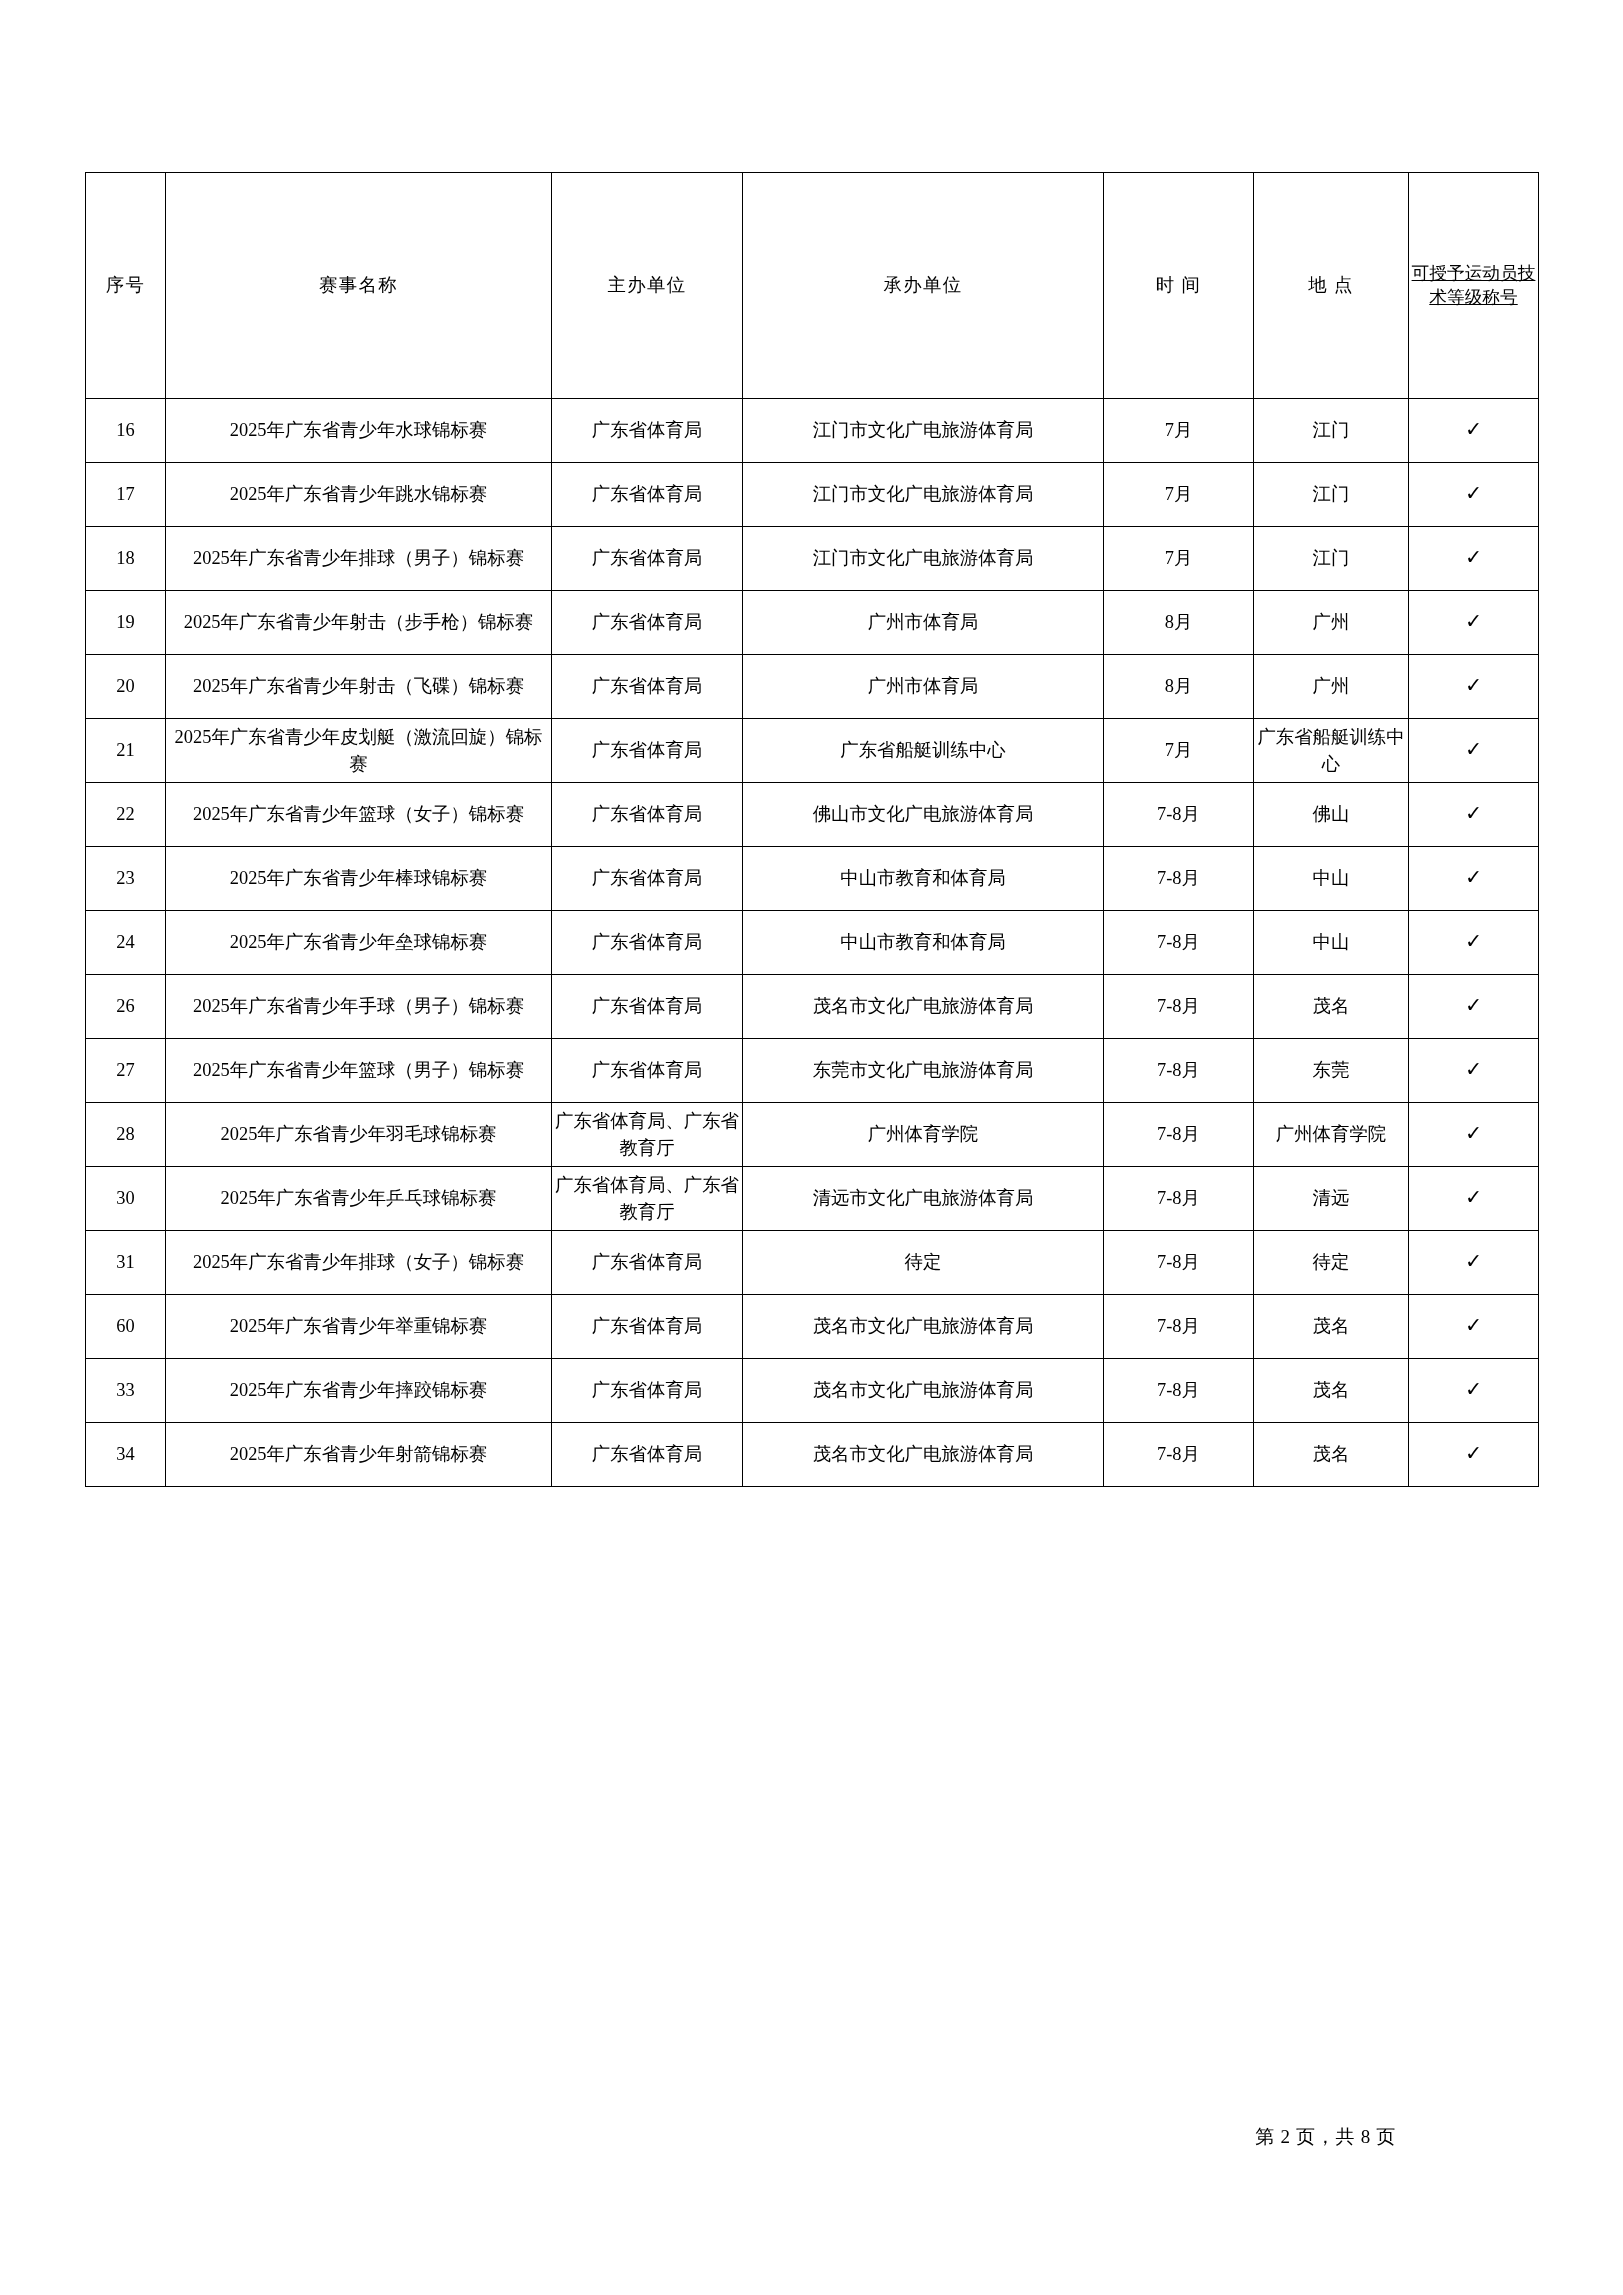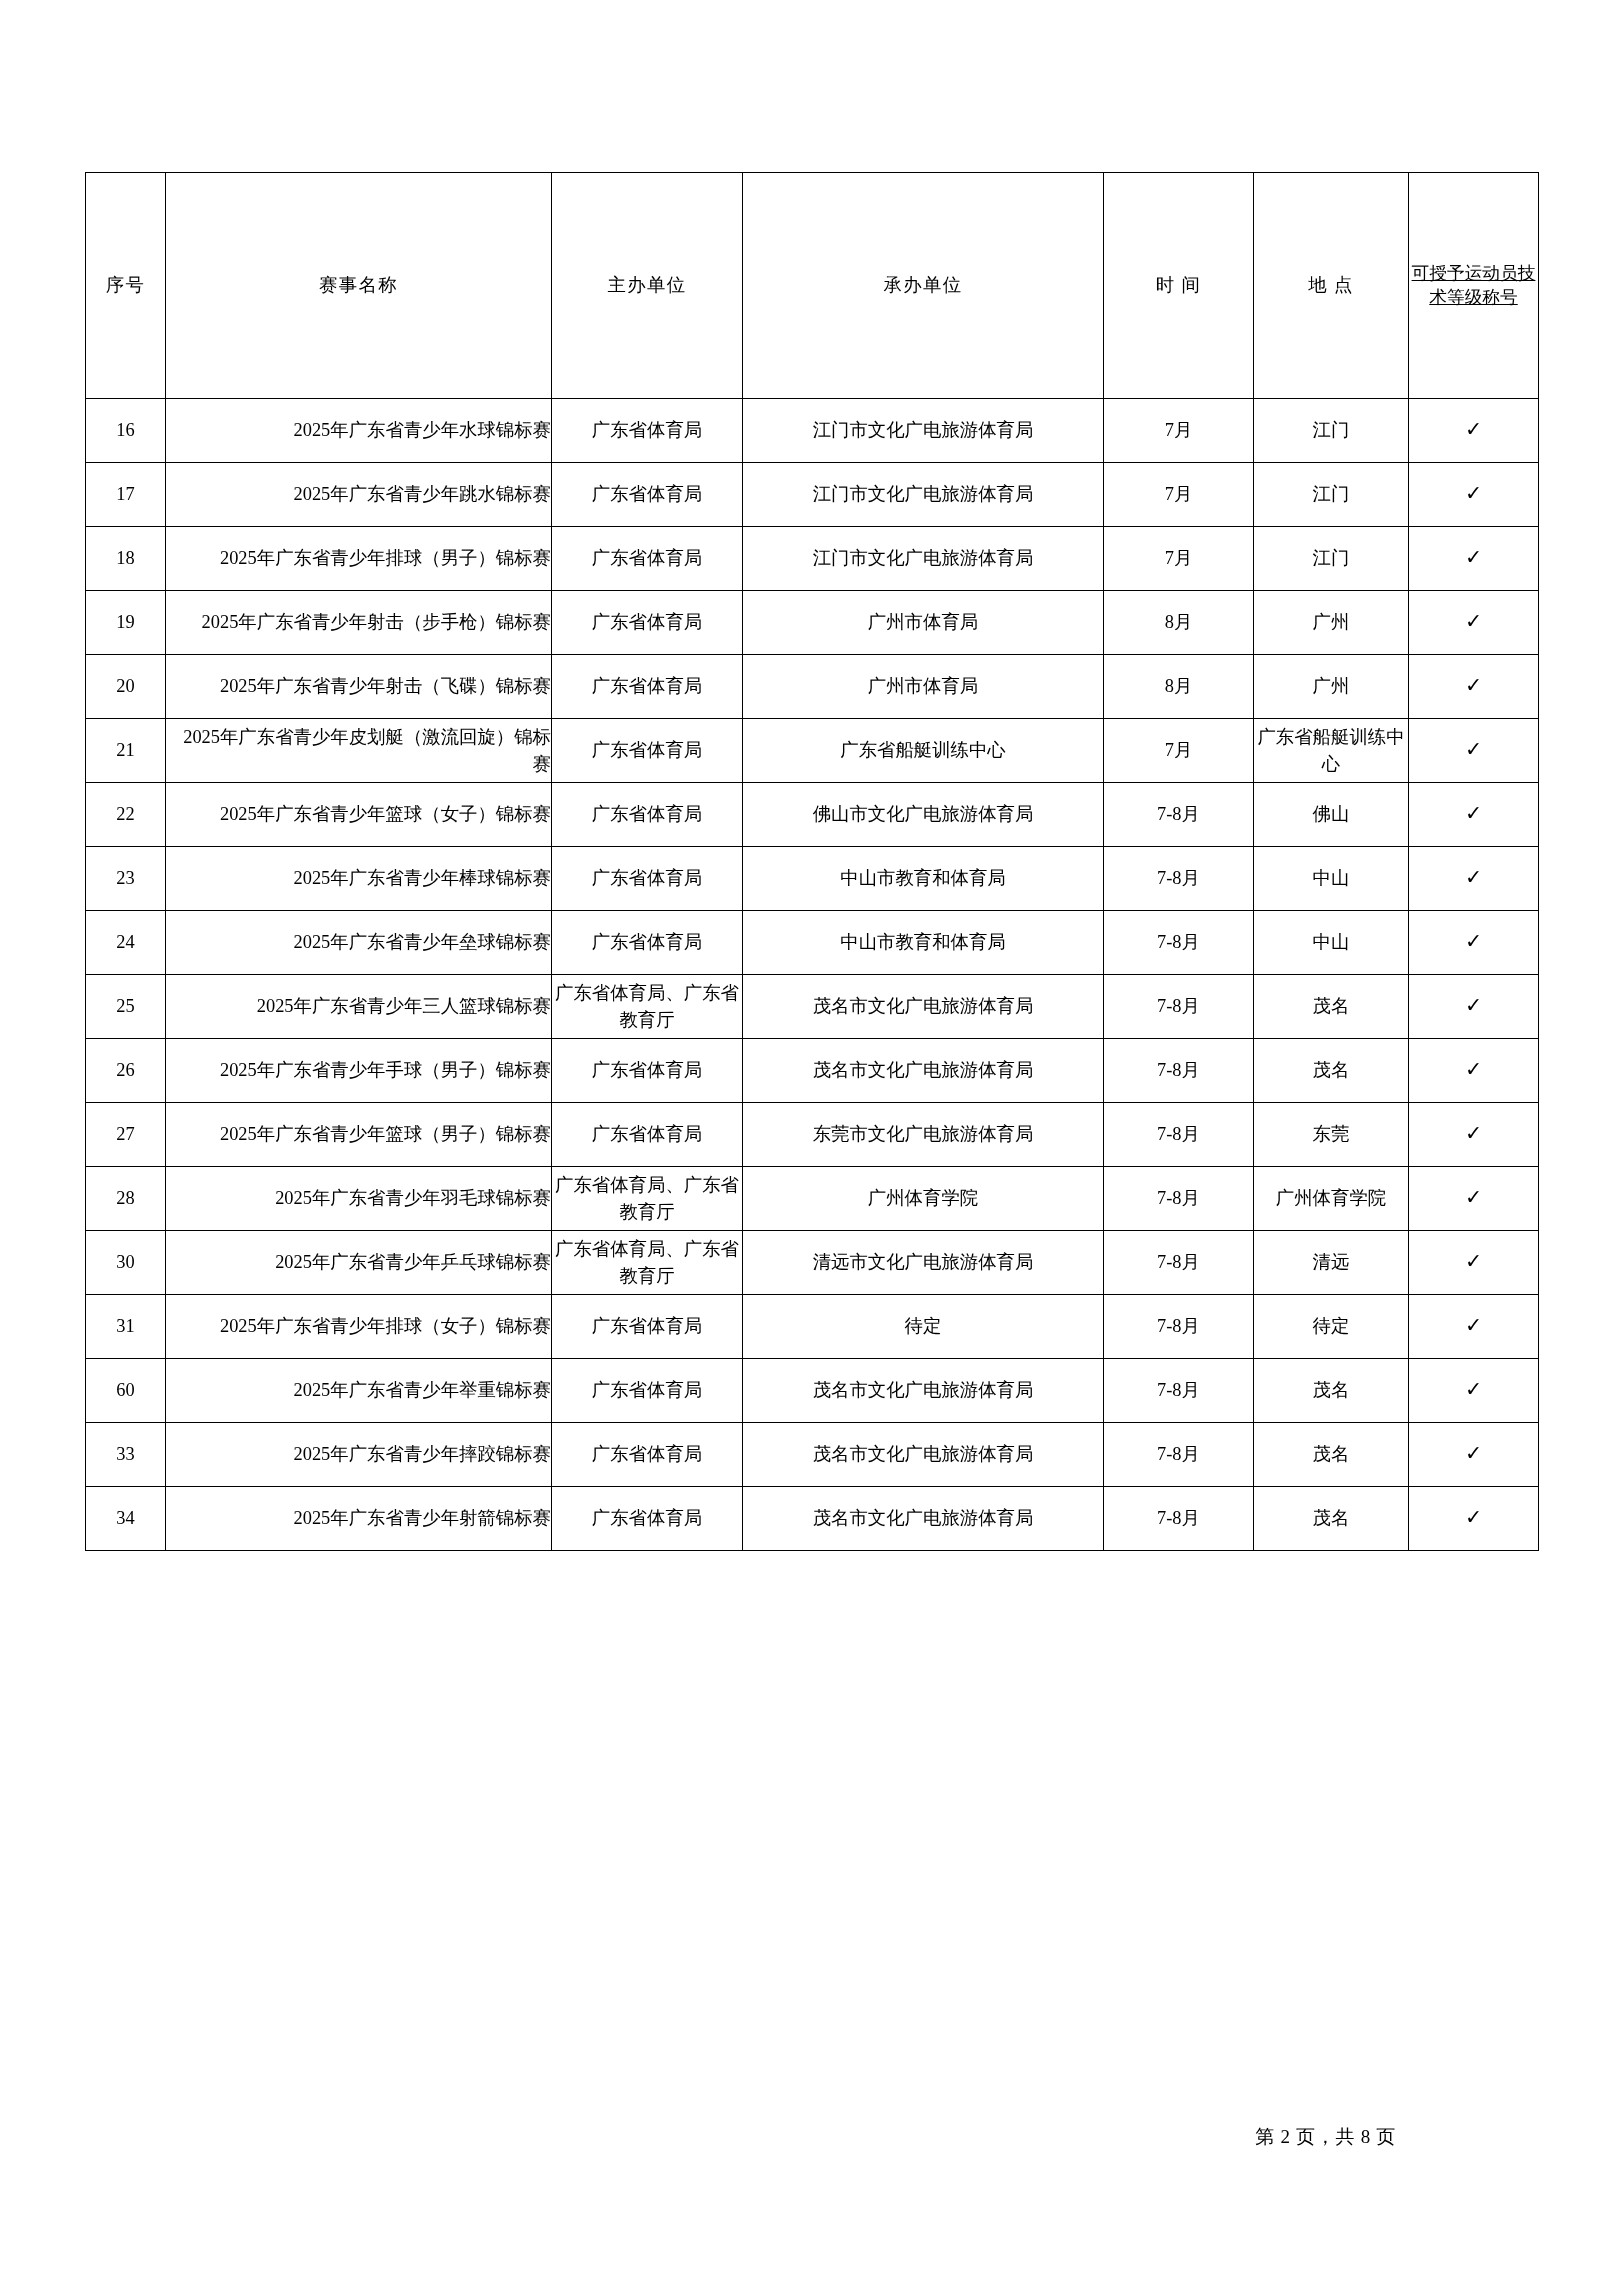--- a/index.html
+++ b/index.html
@@ -65,21 +65,21 @@
     text-decoration: underline;
   }
   td {
     height: 63px;
   }
   td.no {
     text-align: center;
     font-size: 18.4px;
   }
   td.name {
-    text-align: right;
+    text-align: center;
     padding: 4.1px 5.5px 4.1px 6.8px;
     font-size: 18.4px;
     line-height: 1.5;
   }
   td.host, td.org, td.time, td.place {
     text-align: center;
     font-size: 18.4px;
     line-height: 1.45;
     padding: 2.7px 4.1px;
   }
@@ -219,29 +219,20 @@
           <tr>
             <td class="no">24</td>
             <td class="name">2025年广东省青少年垒球锦标赛</td>
             <td class="host">广东省体育局</td>
             <td class="org">中山市教育和体育局</td>
             <td class="time">7-8月</td>
             <td class="place">中山</td>
             <td class="grade"><span class="check">✓</span></td>
           </tr>
           <tr>
-            <td class="no">25</td>
-            <td class="name">2025年广东省青少年三人篮球锦标赛</td>
-            <td class="host">广东省体育局、广东省教育厅</td>
-            <td class="org">茂名市文化广电旅游体育局</td>
-            <td class="time">7-8月</td>
-            <td class="place">茂名</td>
-            <td class="grade"><span class="check">✓</span></td>
-          </tr>
-          <tr>
             <td class="no">26</td>
             <td class="name">2025年广东省青少年手球（男子）锦标赛</td>
             <td class="host">广东省体育局</td>
             <td class="org">茂名市文化广电旅游体育局</td>
             <td class="time">7-8月</td>
             <td class="place">茂名</td>
             <td class="grade"><span class="check">✓</span></td>
           </tr>
           <tr>
             <td class="no">27</td>

